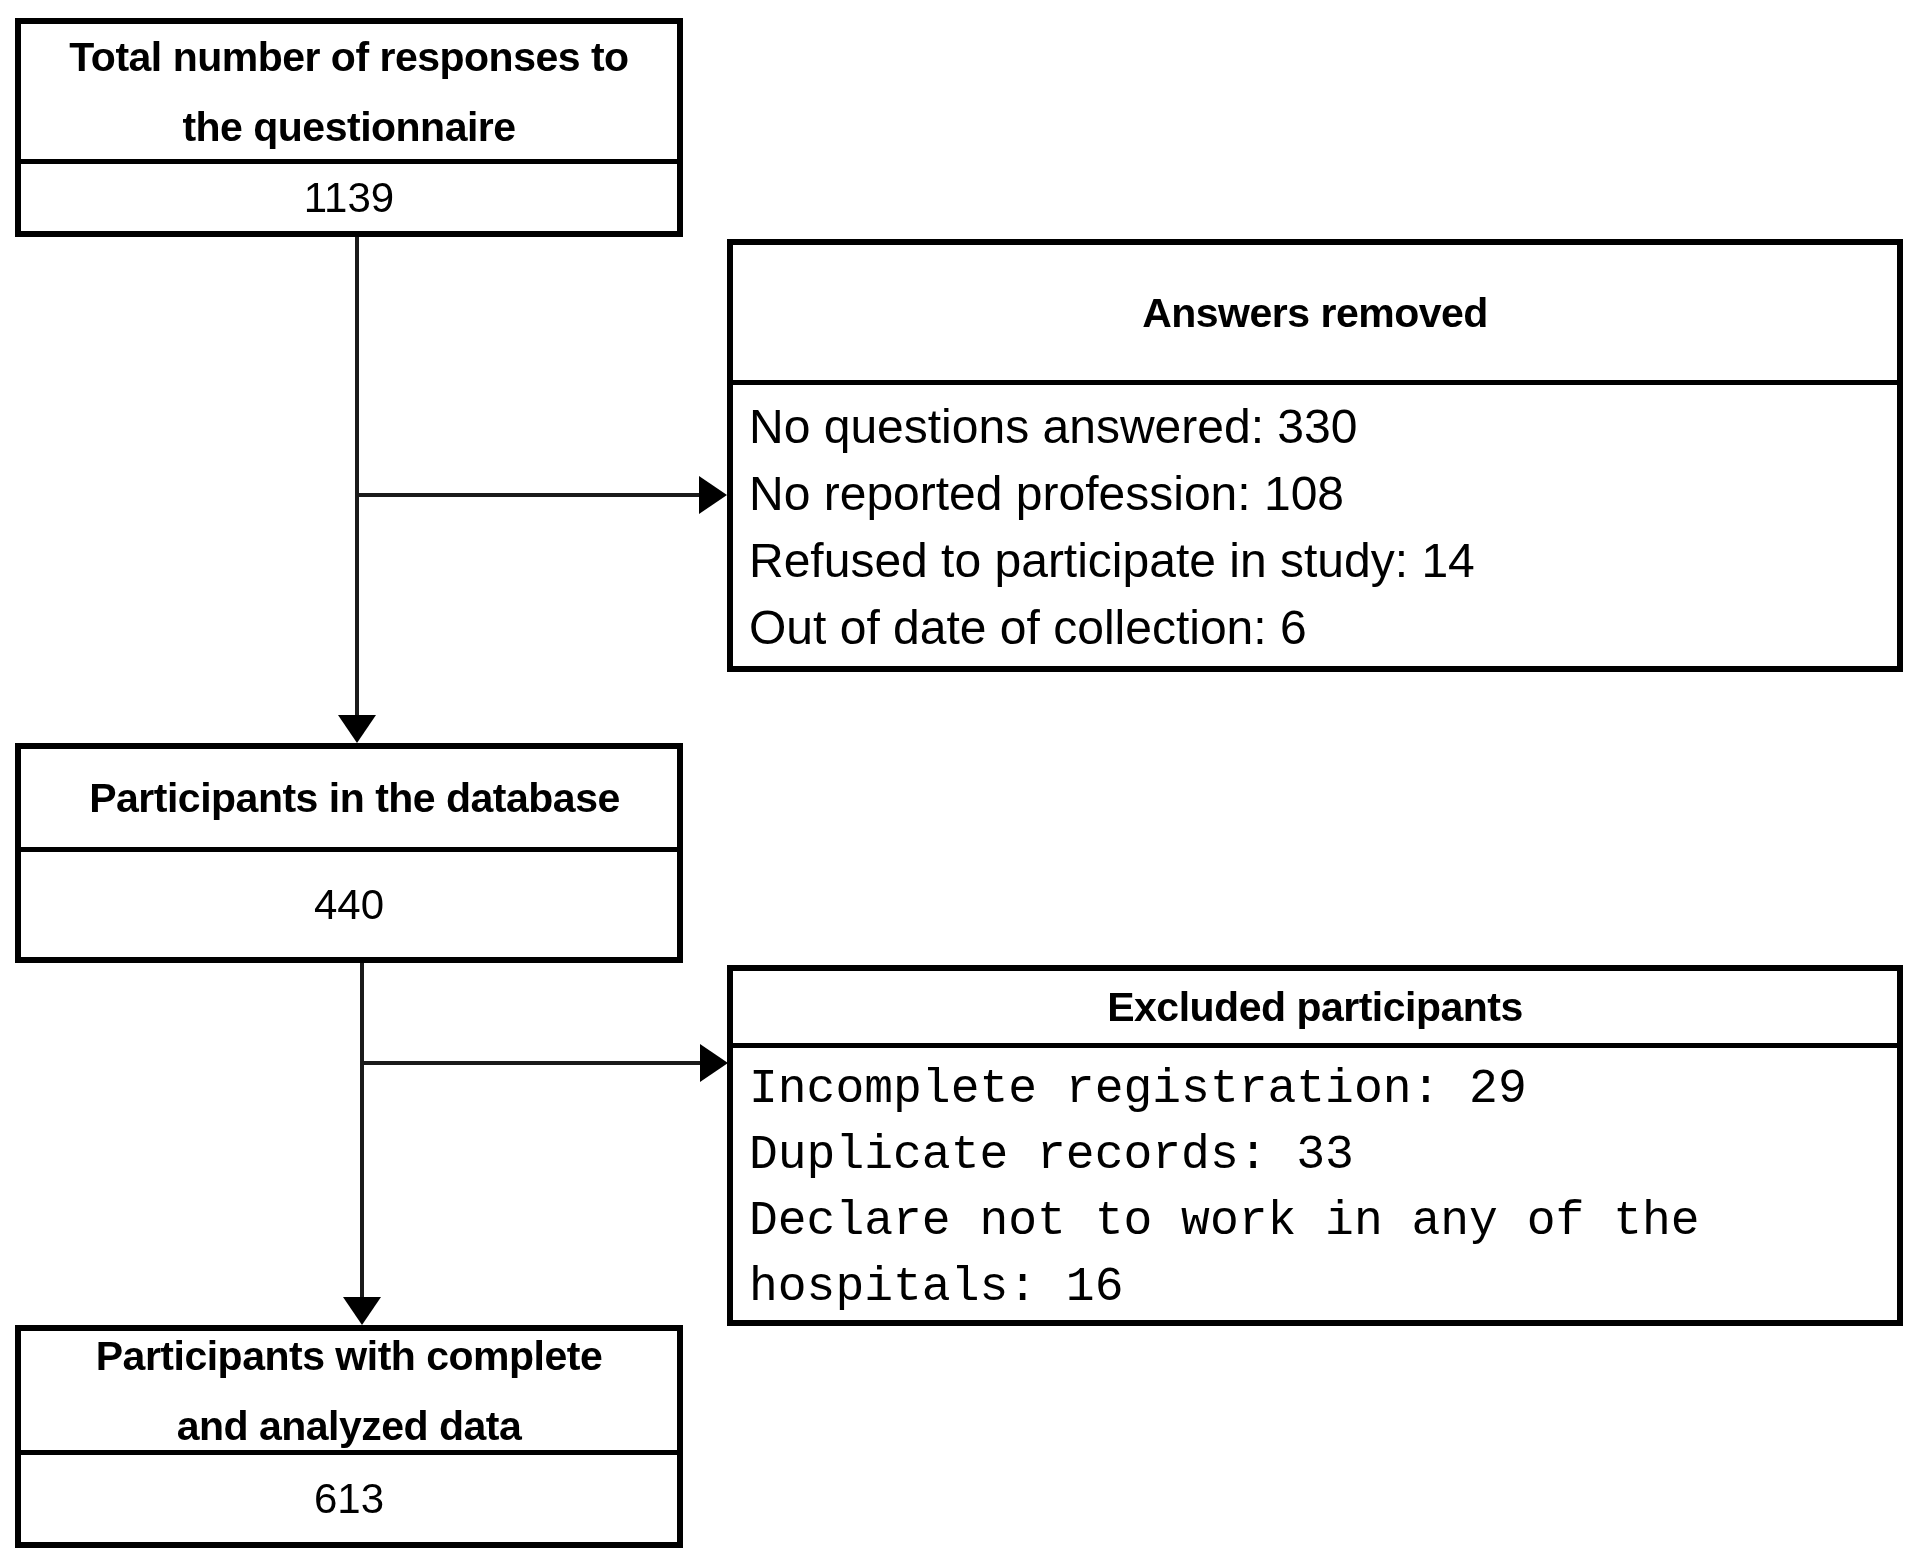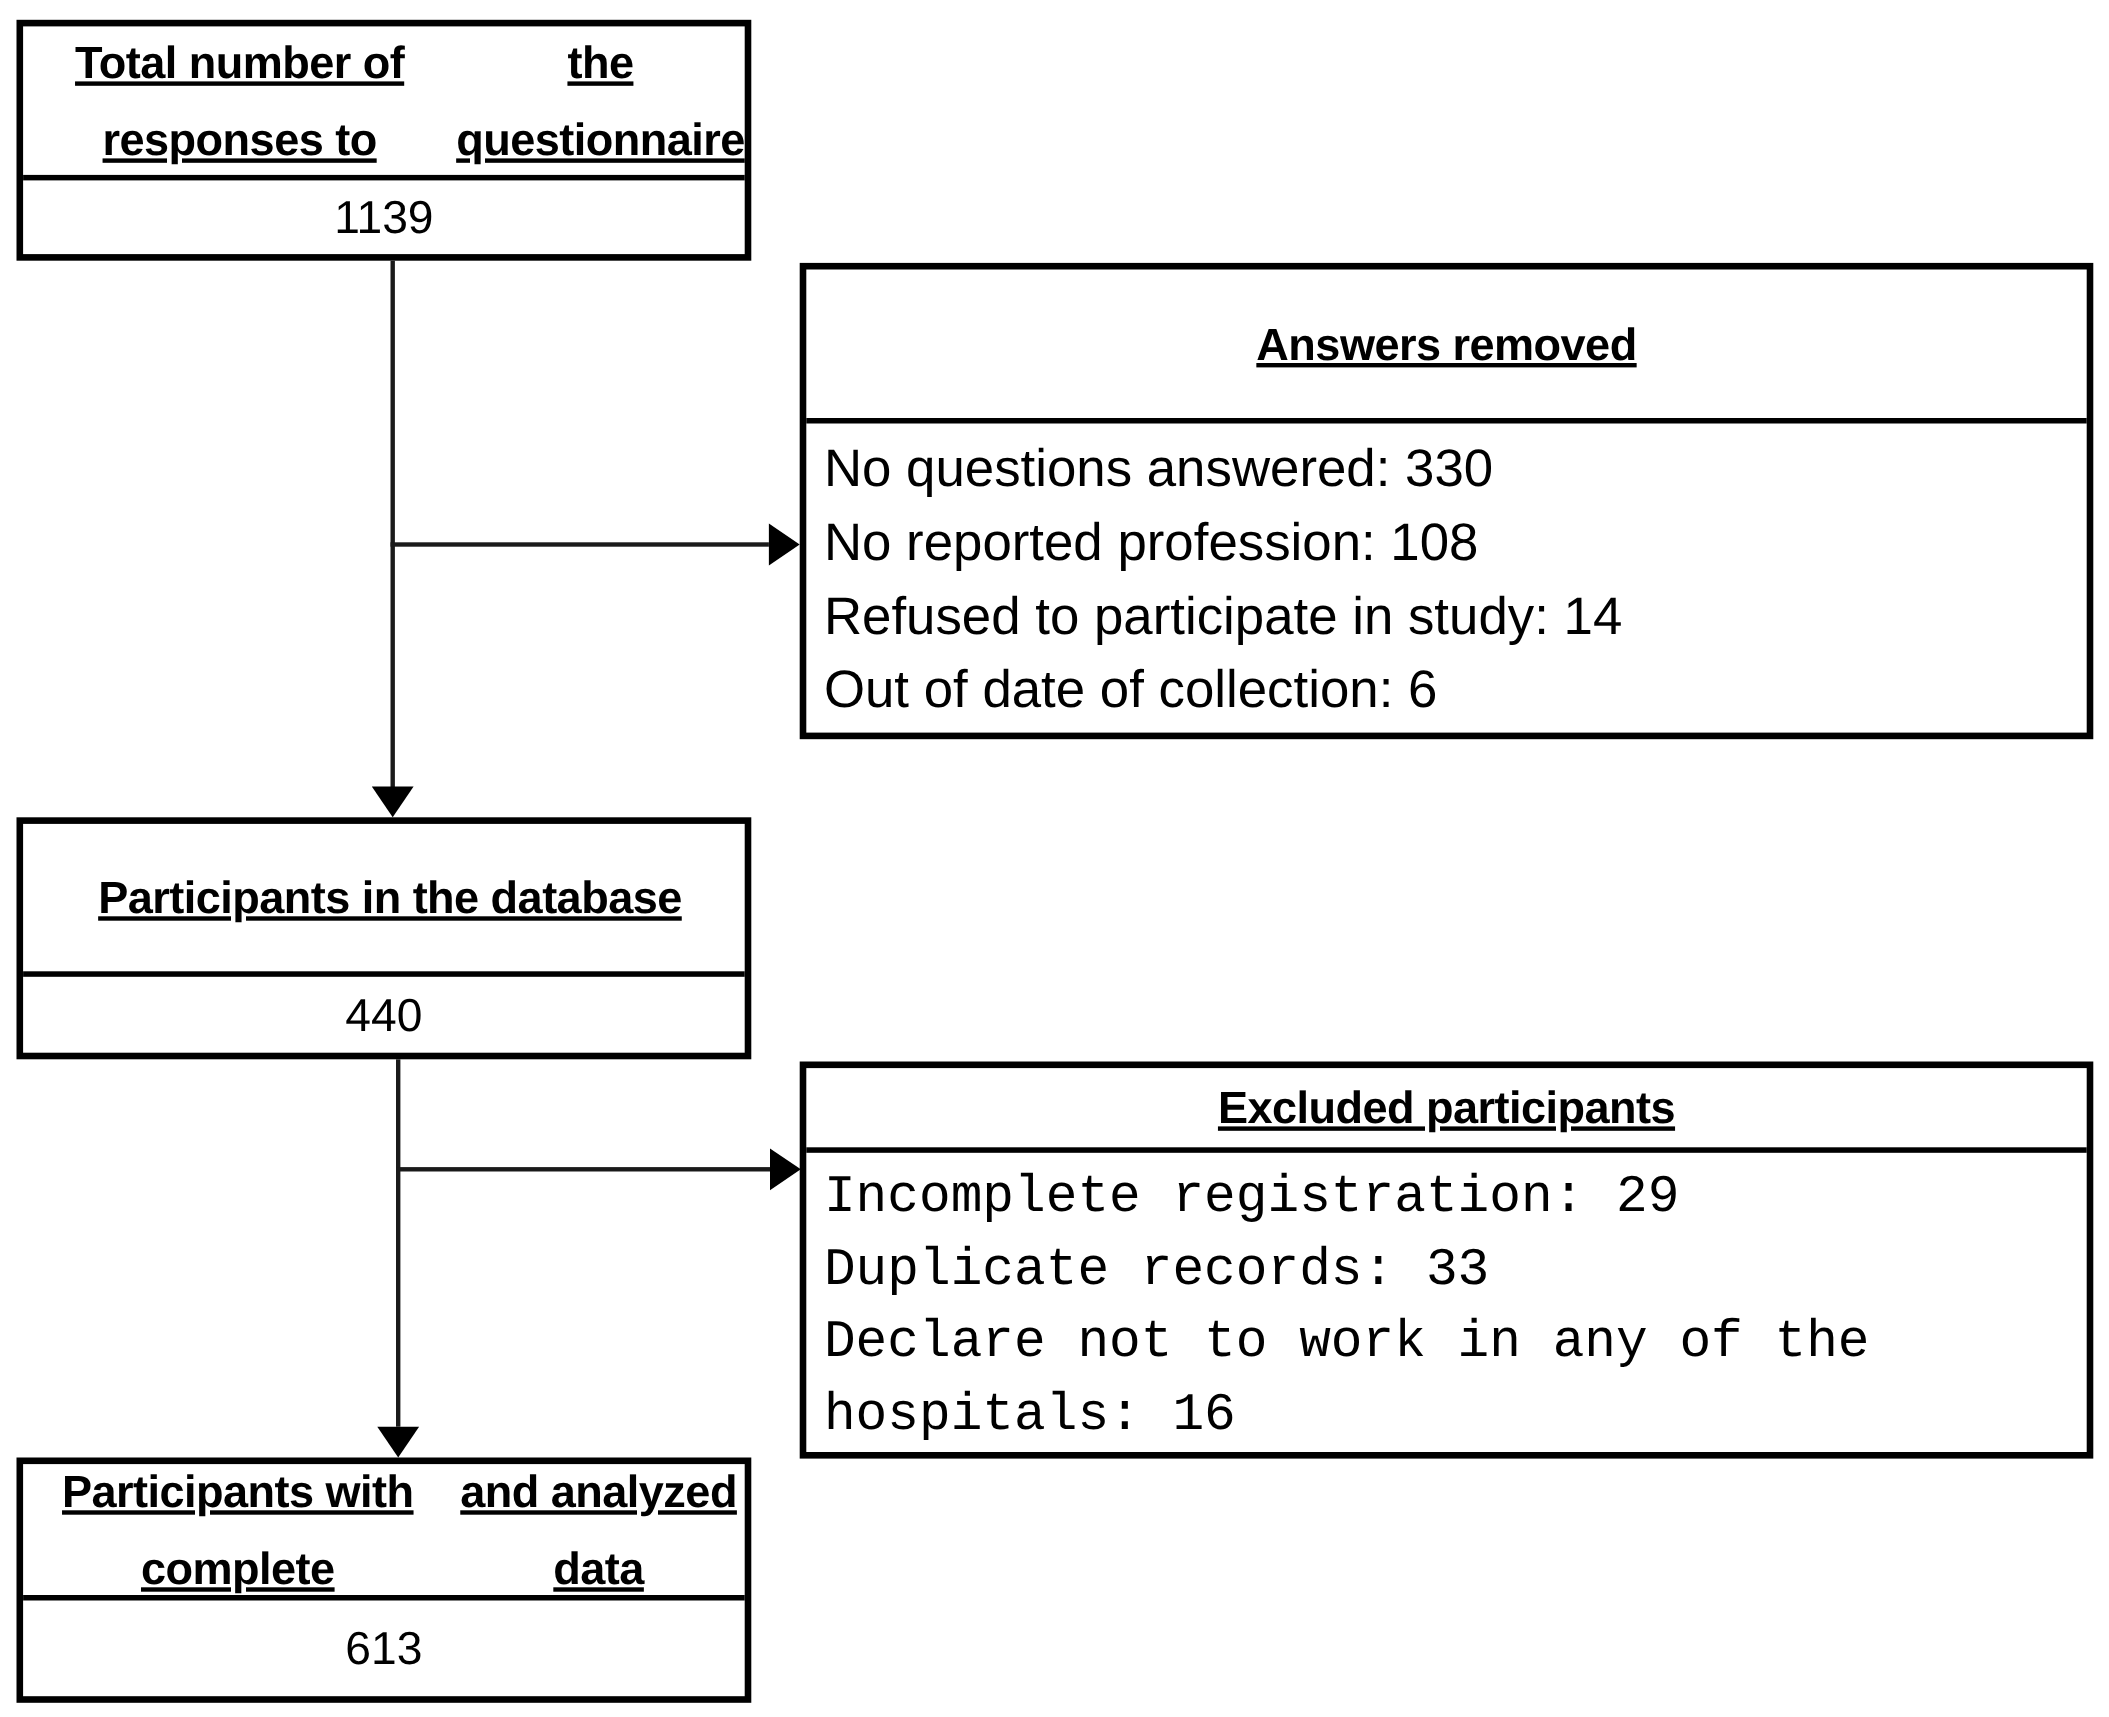--- a/index.html
+++ b/index.html
@@ -16,29 +16,29 @@
     font-family: "Liberation Sans", "DejaVu Sans", sans-serif;
     color: #000000;
   }
   .node {
     position: absolute;
     background: #ffffff;
     border: 6px solid #000000;
   }
   .node-head {
     display: flex;
+    flex-direction: column;
     justify-content: center;
     align-items: center;
     text-align: center;
     border-bottom: 5px solid #000000;
     font-weight: bold;
     font-size: 41px;
     line-height: 70px;
     letter-spacing: -0.5px;
-    text-decoration: underline;
   }
   .node-value {
     flex: 1;
     display: flex;
     justify-content: center;
     align-items: center;
     font-size: 42px;
   }
   .stack { display: flex; flex-direction: column; height: 100%; }
   .node-body {
@@ -48,21 +48,21 @@
   }
   .node-body .item { display: block; }
 
   
   #box-total    { left: 15px;  top: 18px;   width: 668px;  height: 219px; }
   #box-total .node-head    { height: 140px; }
   #box-removed  { left: 727px; top: 239px;  width: 1176px; height: 433px; }
   #box-removed .node-head  { height: 140px; }
   #box-removed .node-body  { padding: 8px 10px 0 16px; line-height: 67px; }
   #box-database { left: 15px;  top: 743px;  width: 668px;  height: 220px; }
-  #box-database .node-head { height: 139px; padding-left: 11px; }
+  #box-database .node-head { height: 103px; padding-left: 11px; }
   #box-excluded { left: 727px; top: 965px;  width: 1176px; height: 361px; }
   #box-excluded .node-head { height: 132px; }
   #box-excluded .node-body { padding: 8px 10px 0 16px; line-height: 66px; font-family: Liberation Mono, monospace; }
   #box-final    { left: 15px;  top: 1325px; width: 668px;  height: 223px; }
   #box-final .node-head    { height: 124px; }
 
   
   .line {
     position: absolute;
     background: #1a1a1a;

